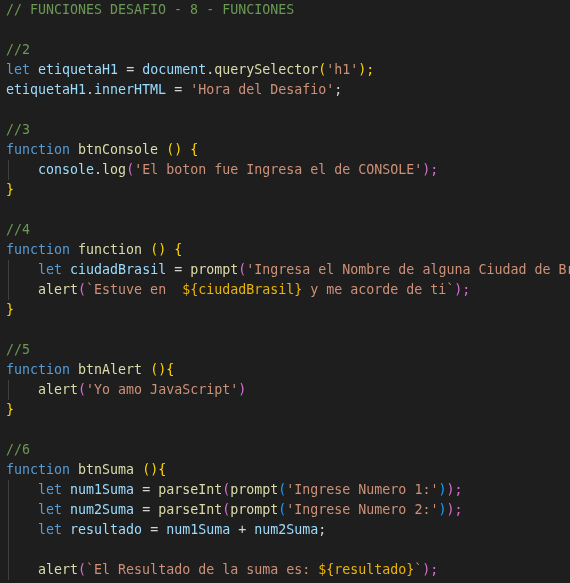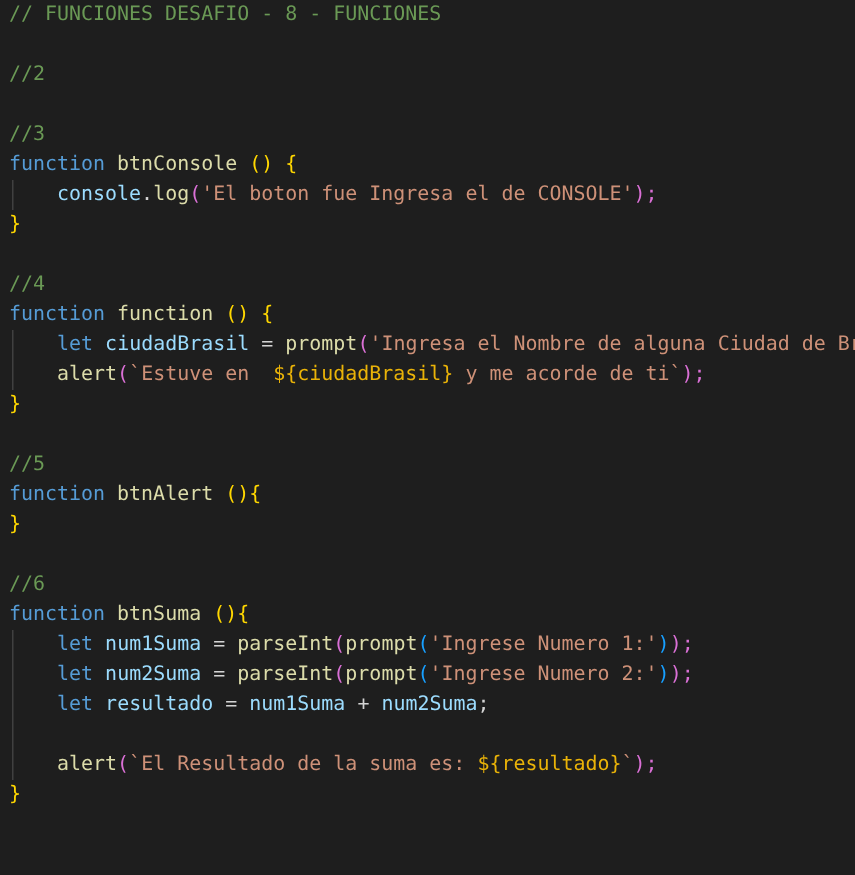--- a/index.html
+++ b/index.html
@@ -67,21 +67,23 @@
 
 <div id="editor">
   <div class="code-area">
 
     <div class="line"><span class="cmt">// FUNCIONES DESAFIO - 8 - FUNCIONES</span></div>
 
     <div class="line"></div>
 
     <div class="line"><span class="cmt">//2</span></div>
 
+    <div class="line"><span class="kw">let</span><span class="pun"> </span><span class="var">etiquetaH1</span><span class="pun"> </span><span class="op">=</span><span class="pun"> </span><span class="var">document</span><span class="pun">.</span><span class="fn">querySelector</span><span class="b1">(</span><span class="str">'h1'</span><span class="b1">);</span></div>
 
+    <div class="line"><span class="var">etiquetaH1</span><span class="pun">.</span><span class="var">innerHTML</span><span class="pun"> </span><span class="op">=</span><span class="pun"> </span><span class="str">'Hora del Desafio'</span><span class="pun">;</span></div>
 
     <div class="line"></div>
 
     <div class="line"><span class="cmt">//3</span></div>
 
     <div class="line"><span class="kw">function</span><span class="pun"> </span><span class="fn">btnConsole</span><span class="pun"> </span><span class="b1">() {</span></div>
 
     <div class="line"><span class="guide" style="height:20px"></span>    <span class="var">console</span><span class="pun">.</span><span class="fn">log</span><span class="b2">(</span><span class="str">'El boton fue Ingresa el de CONSOLE'</span><span class="b2">);</span></div>
 
     <div class="line"><span class="b1">}</span></div>
@@ -97,20 +99,21 @@
     <div class="line"><span class="guide" style="height:20px"></span>    <span class="fn">alert</span><span class="b2">(</span><span class="str">`Estuve en  </span><span class="tpl">${ciudadBrasil}</span><span class="str"> y me acorde de ti`</span><span class="b2">);</span></div>
 
     <div class="line"><span class="b1">}</span></div>
 
     <div class="line"></div>
 
     <div class="line"><span class="cmt">//5</span></div>
 
     <div class="line"><span class="kw">function</span><span class="pun"> </span><span class="fn">btnAlert</span><span class="pun"> </span><span class="b1">(){</span></div>
 
+    <div class="line"><span class="guide" style="height:20px"></span>    <span class="fn">alert</span><span class="b2">(</span><span class="str">'Yo amo JavaScript'</span><span class="b2">)</span></div>
 
     <div class="line"><span class="b1">}</span></div>
 
     <div class="line"></div>
 
     <div class="line divider-top"><span class="cmt">//6</span></div>
 
     <div class="line"><span class="kw">function</span><span class="pun"> </span><span class="fn">btnSuma</span><span class="pun"> </span><span class="b1">(){</span></div>
 
     <div class="line"><span class="guide" style="height:20px"></span>    <span class="kw">let</span><span class="pun"> </span><span class="var">num1Suma</span><span class="pun"> </span><span class="op">=</span><span class="pun"> </span><span class="fn">parseInt</span><span class="b2">(</span><span class="fn">prompt</span><span class="b3">(</span><span class="str">'Ingrese Numero 1:'</span><span class="b3">)</span><span class="b2">);</span></div>

